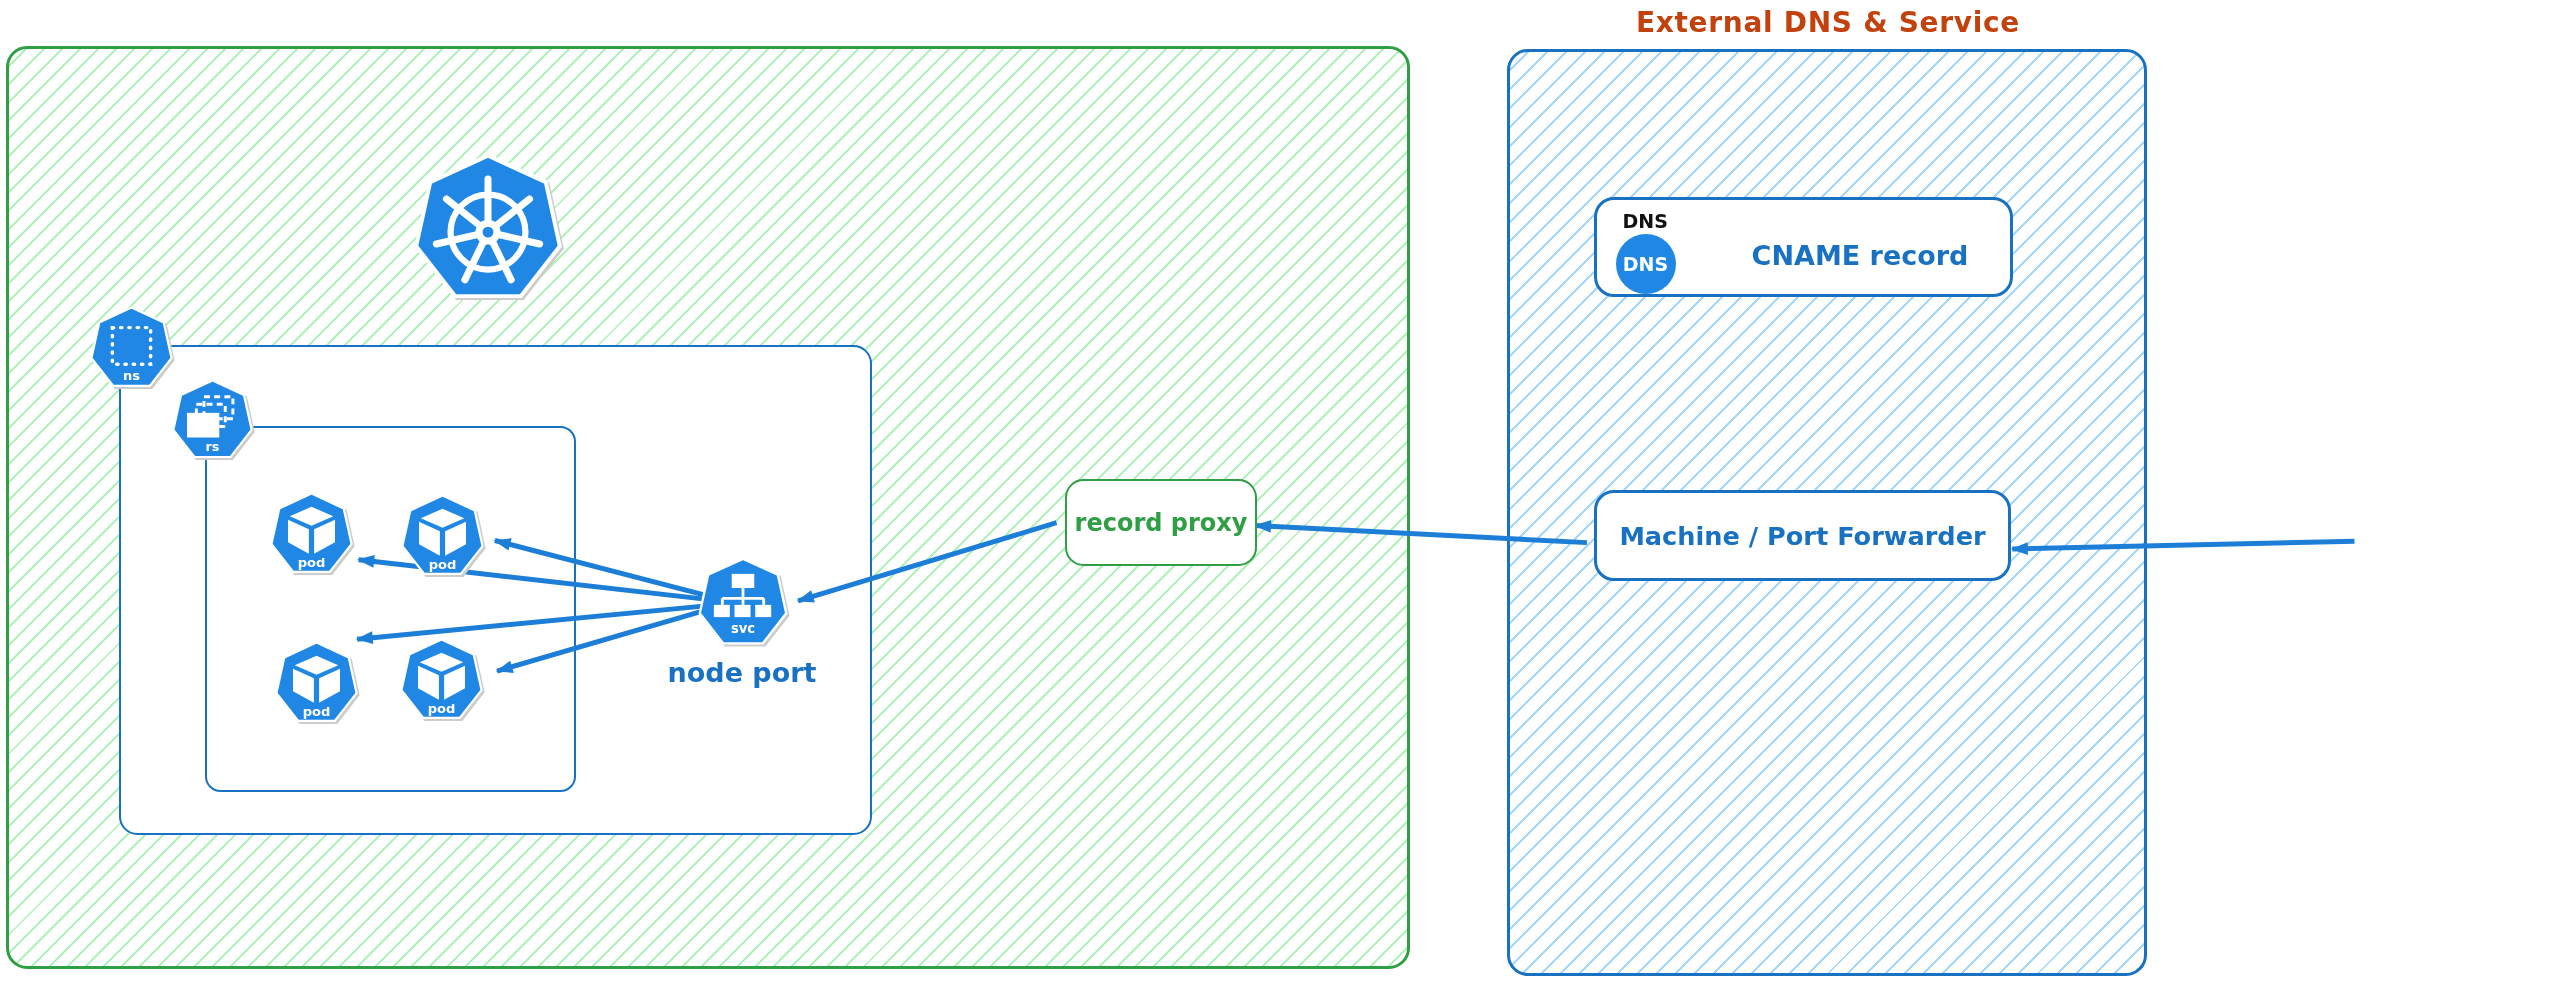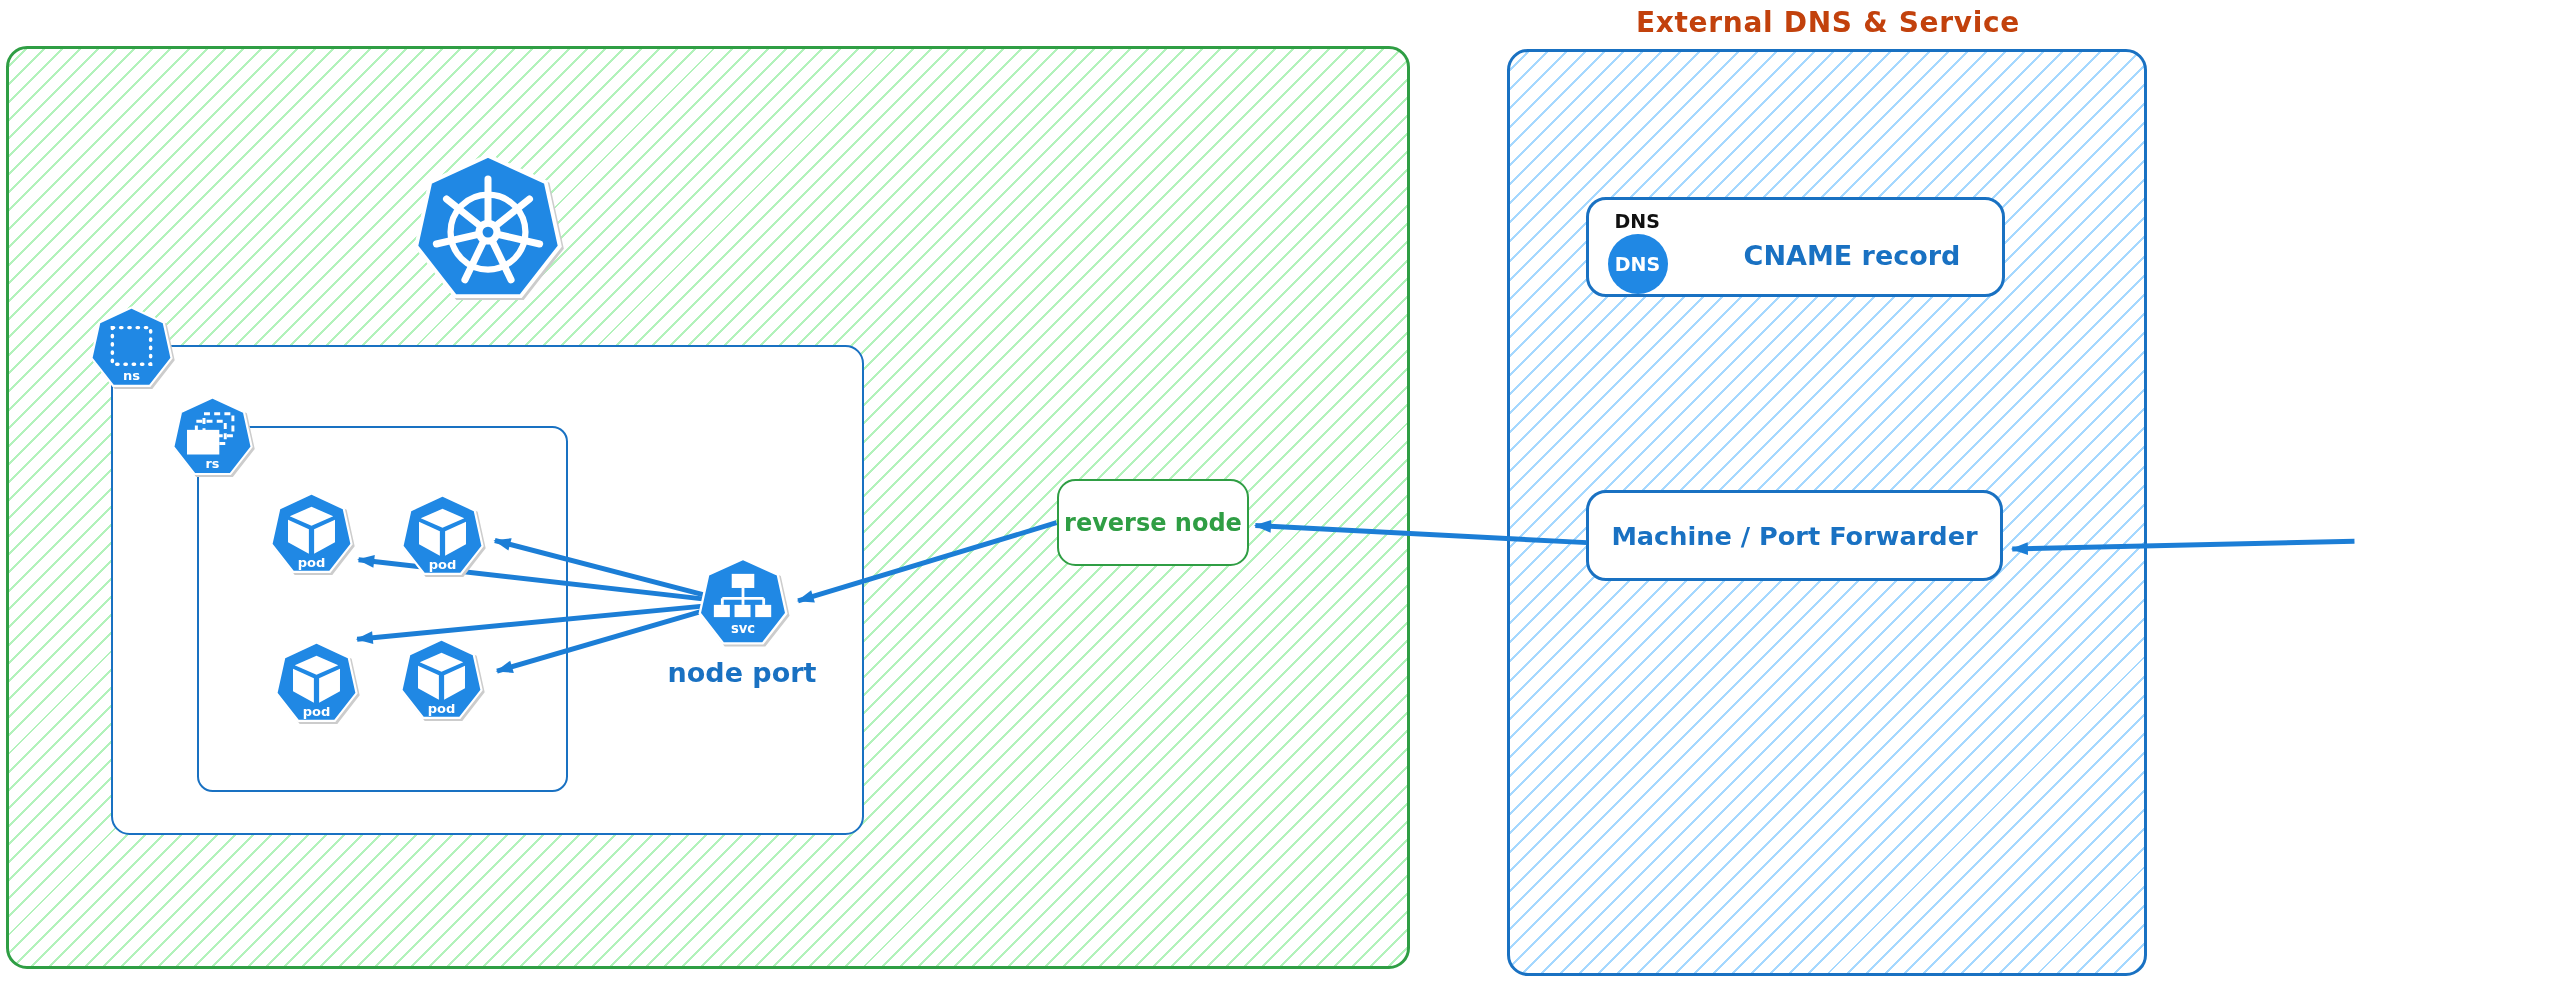--- a/index.html
+++ b/index.html
@@ -17,21 +17,21 @@
     background-color:#fff;
     background-image:repeating-linear-gradient(135deg,transparent 0 11.4px,#a5d8ff 11.4px 13.5px);
     z-index:1;}
 
   .group-title{top:4.3px;height:37px;display:flex;align-items:center;justify-content:center;
     font-size:28px;font-weight:600;letter-spacing:0.7px;z-index:6;}
   .vm-title{left:426px;width:568px;color:#2f9e44;}
   .ext-title{left:1544px;width:568px;color:#c2410c;}
 
   
-  .white-box{background:#fff;z-index:2;}
+  .white-box{background:#fff;z-index:2;margin-left:8px;}
   .ns-box{left:111px;top:345px;width:753px;height:490px;border:2.8px solid #1971c2;border-radius:18.5px;}
   .rs-box{left:197px;top:426px;width:371px;height:366px;border:2.8px solid #1971c2;border-radius:15.6px;}
   .rproxy-box{left:1057px;top:479px;width:192px;height:87px;border:2.8px solid #2f9e44;border-radius:18.5px;
     display:flex;align-items:center;justify-content:center;color:#2f9e44;font-size:24px;font-weight:600;z-index:6;}
   .dns-box{left:1586px;top:197px;width:419px;height:100px;border:3.6px solid #1971c2;border-radius:20px;z-index:2;}
   .worker-box{left:1586px;top:490px;width:417px;height:91px;border:3.6px solid #1971c2;border-radius:20px;
     display:flex;align-items:center;justify-content:center;color:#1971c2;font-size:25.6px;font-weight:600;z-index:2;}
   .ci-box{left:2354px;top:439px;width:212px;height:202px;border:3.6px solid #1971c2;border-radius:21px;z-index:2;}
 
   .dns-tag{left:25.6px;top:10px;font-size:19px;font-weight:700;color:#111;}
@@ -44,21 +44,21 @@
     display:flex;align-items:center;justify-content:center;}
 
   .nodeport-label{left:632px;top:657px;width:220px;text-align:center;font-size:27px;font-weight:600;
     color:#1971c2;z-index:6;}
 
   
   .kicon{z-index:6;filter:drop-shadow(2.8px 2.8px 0px #cccccc);}
   .kicon svg{display:block;width:100%;height:100%;}
   .k8s-logo{left:410px;top:151px;width:156px;height:156px;}
   .ns-icon{left:88px;top:305px;width:87px;height:87px;text-decoration:underline;}
-  .rs-icon{left:170px;top:395px;width:85px;height:85px;}
+  .rs-icon{left:170px;top:378px;width:85px;height:85px;}
   .pod-1{left:268px;top:491px;width:87px;height:87px;}
   .pod-2{left:399px;top:493px;width:87px;height:87px;}
   .pod-3{left:273px;top:640px;width:87px;height:87px;}
   .pod-4{left:398px;top:637px;width:87px;height:87px;}
   .svc-icon{left:696px;top:556px;width:94px;height:94px;}
 
   .badge-text{font-family:"DejaVu Sans",sans-serif;font-weight:700;}
 
   #arrows{left:0;top:0;width:2576px;height:983px;z-index:5;pointer-events:none;}
 </style>
@@ -178,21 +178,21 @@
       </g>
       <rect x="19" y="52" width="17" height="13" fill="#fff"></rect>
       <rect x="41" y="52" width="17" height="13" fill="#fff"></rect>
       <rect x="63" y="52" width="17" height="13" fill="#fff"></rect>
       <text class="badge-text" x="50" y="82" text-anchor="middle" font-size="14" fill="#fff">svc</text>
     </svg>
   </div>
   <div class="abs nodeport-label">node port</div>
 
   <div class="abs rproxy-box white-box">
-    <span>reverse node</span>
+    <span>record proxy</span>
   </div>
 
   <div class="abs white-box dns-box">
     <div class="abs dns-tag">DNS</div>
     <div class="abs dns-circle">
       <span>DNS</span>
     </div>
     <div class="abs cname-label">CNAME record</div>
   </div>
 

